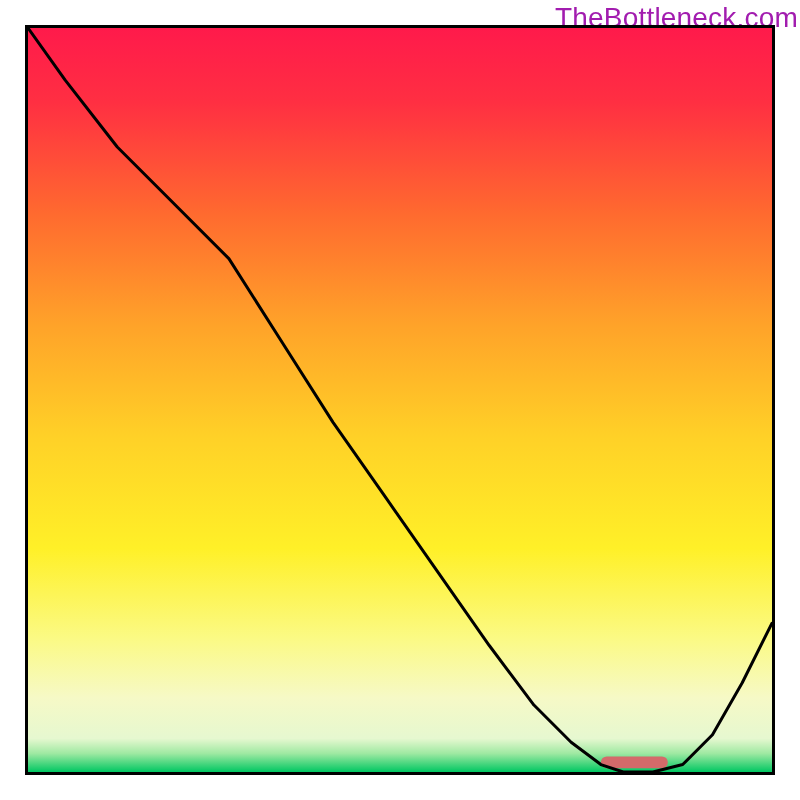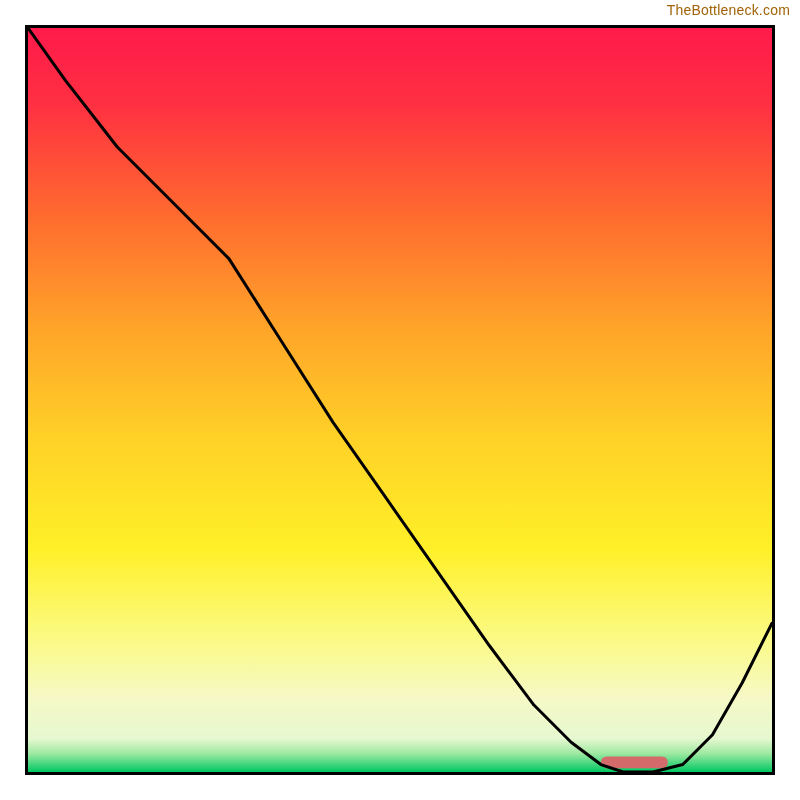--- a/index.html
+++ b/index.html
@@ -11,23 +11,23 @@
     font-family: Arial, Helvetica, sans-serif;
   }
   .frame {
     position: relative;
     width: 800px;
     height: 800px;
   }
   .watermark {
     position: absolute;
     top: 2px;
-    right: 10px;
-    color: #a16207;
-    font-size: 14px;
+    right: 2px;
+    color: #a21caf;
+    font-size: 28px;
     font-weight: 500;
     letter-spacing: 0.2px;
     user-select: none;
   }
   .plot {
     position: absolute;
     left: 25px;
     top: 25px;
     width: 750px;
     height: 750px;

